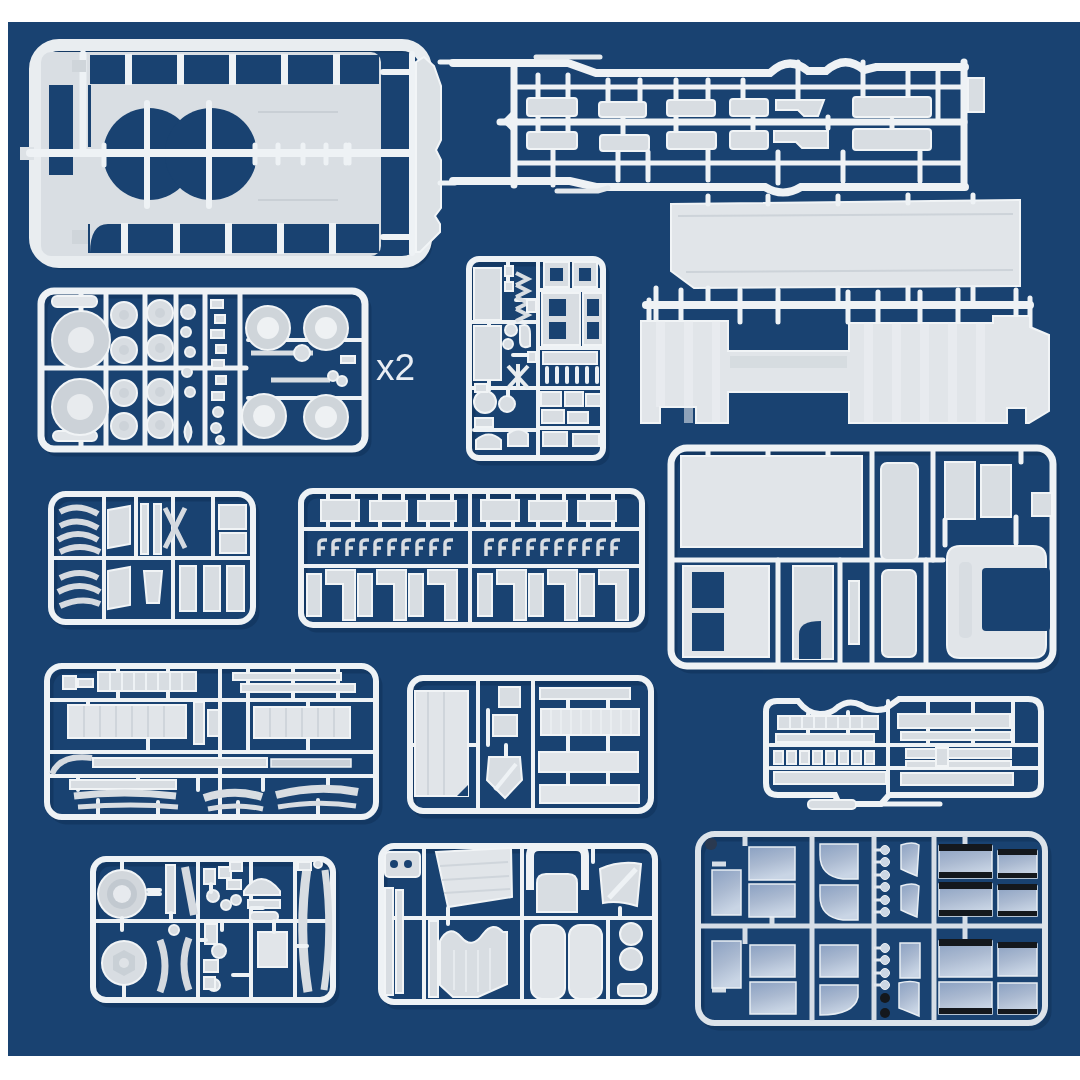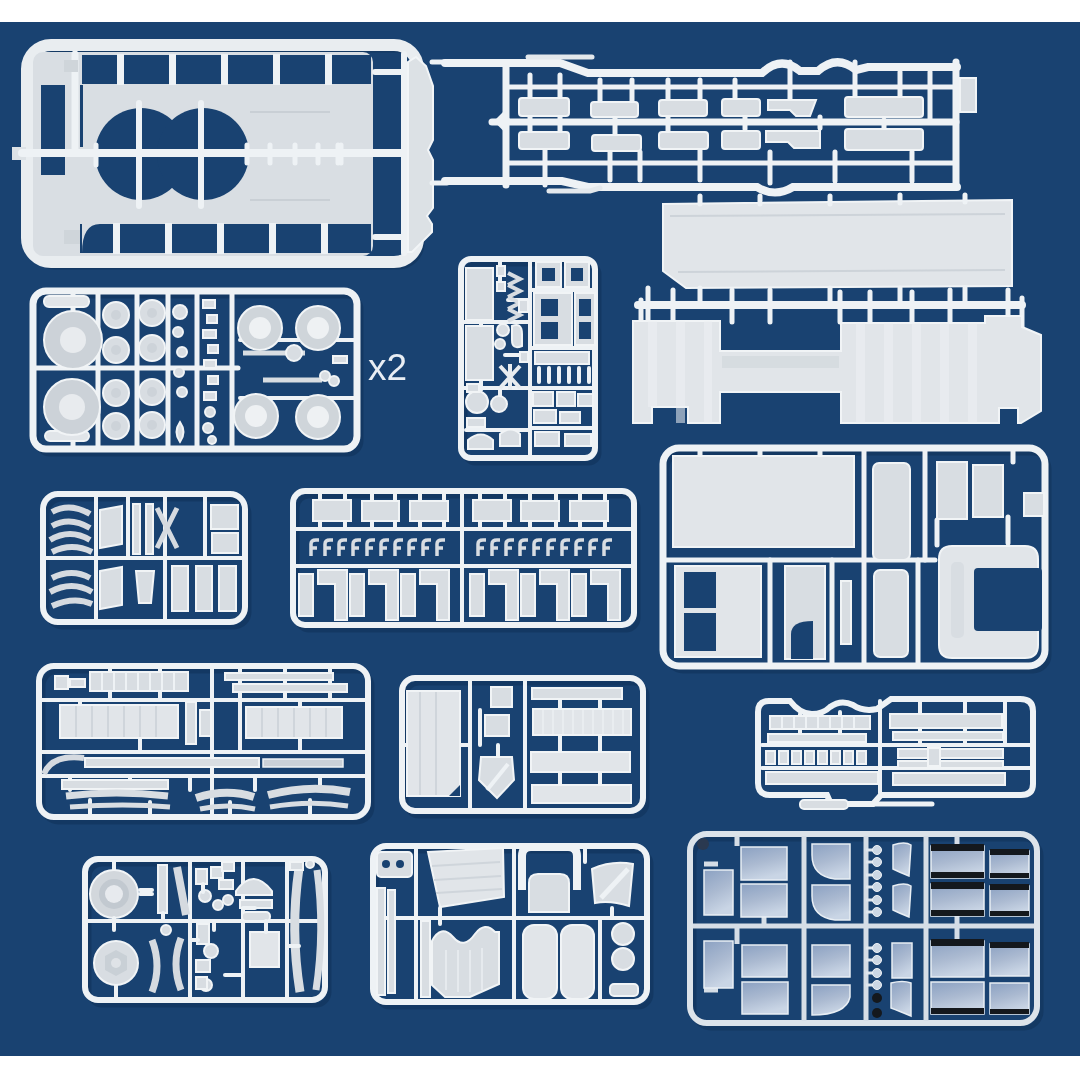--- a/index.html
+++ b/index.html
@@ -1,16 +1,16 @@
 <!DOCTYPE html>
 <html><head>
 <meta charset="utf-8">
 <style>
 html,body{margin:0;padding:0;background:#fff;}
-#stage{width:970px;height:1080px;position:relative;font-family:"Liberation Sans",sans-serif;}
+#stage{width:970px;height:1080px;position:relative;font-family:"Liberation Sans",sans-serif;padding-left:8px;}
 svg{display:block;}
 .run{stroke:#eef2f5;fill:none;stroke-linecap:round;}
 .rn2{stroke:#e3e8ec;fill:none;stroke-linecap:round;}
 .p{fill:#d8dde2;stroke:#f1f4f6;stroke-width:2;}
 .pl{fill:#e1e5e9;stroke:#f1f4f6;stroke-width:2;}
 .pd{fill:#cbd1d8;stroke:#eef2f5;stroke-width:1.5;}
 .d{fill:#194271;}
 .g{fill:url(#gl);stroke:#e8eef4;stroke-width:1.5;}
 .k{fill:#14181d;}
 </style>

